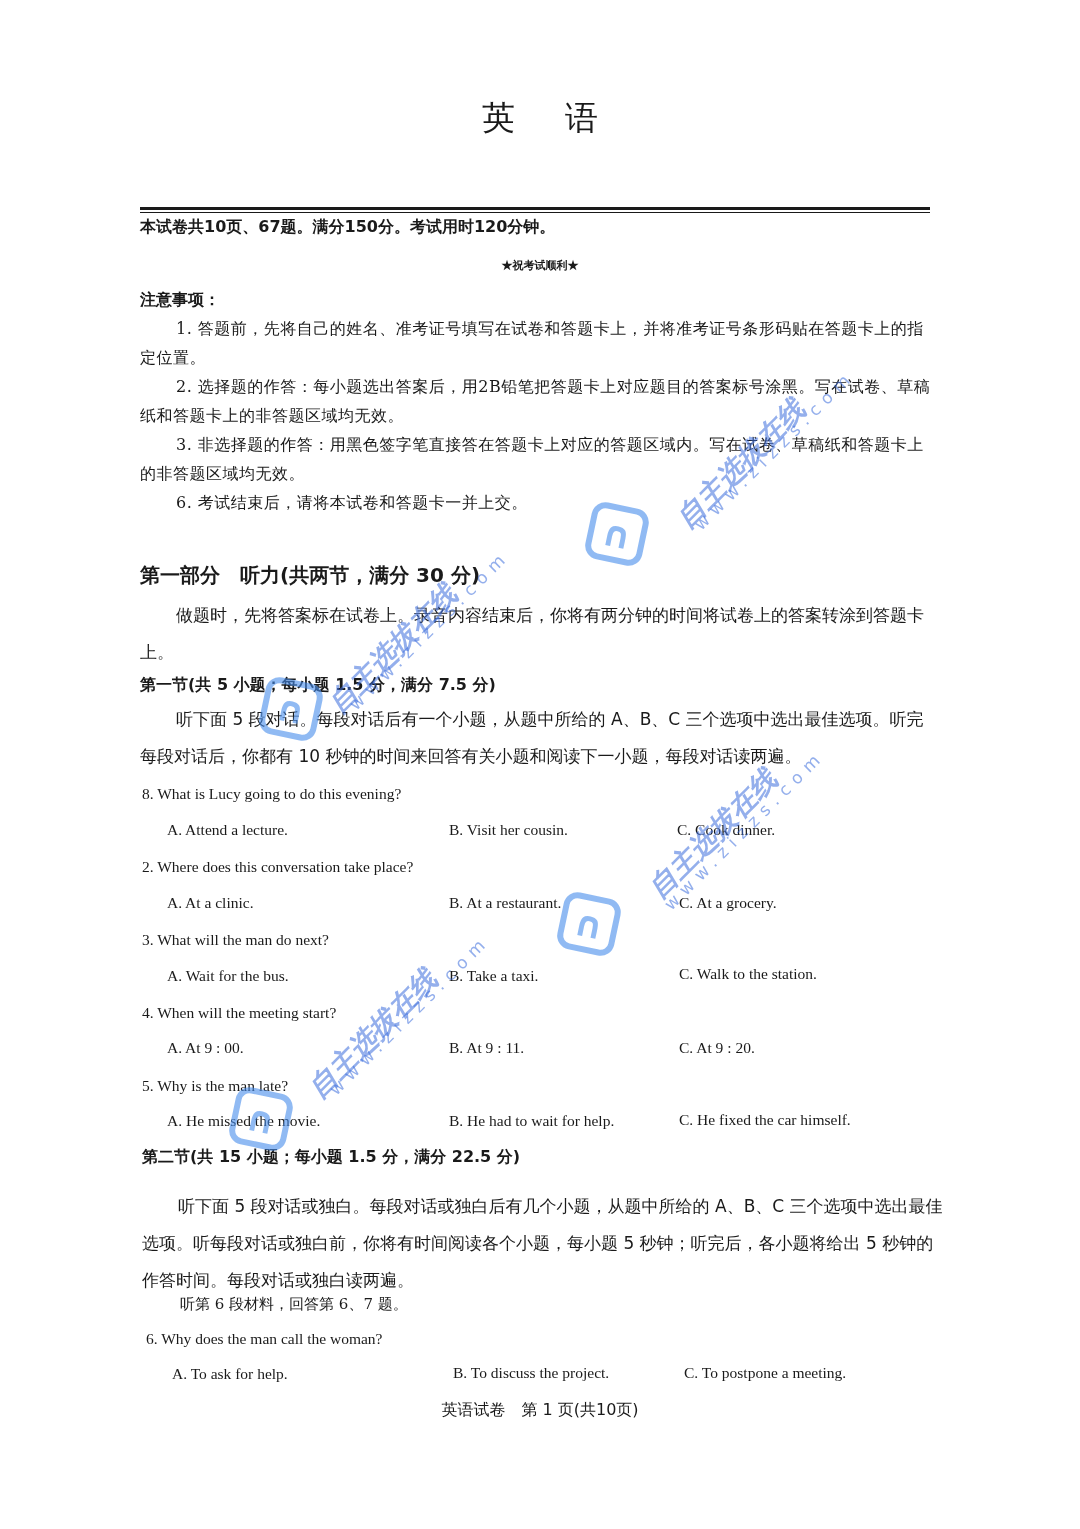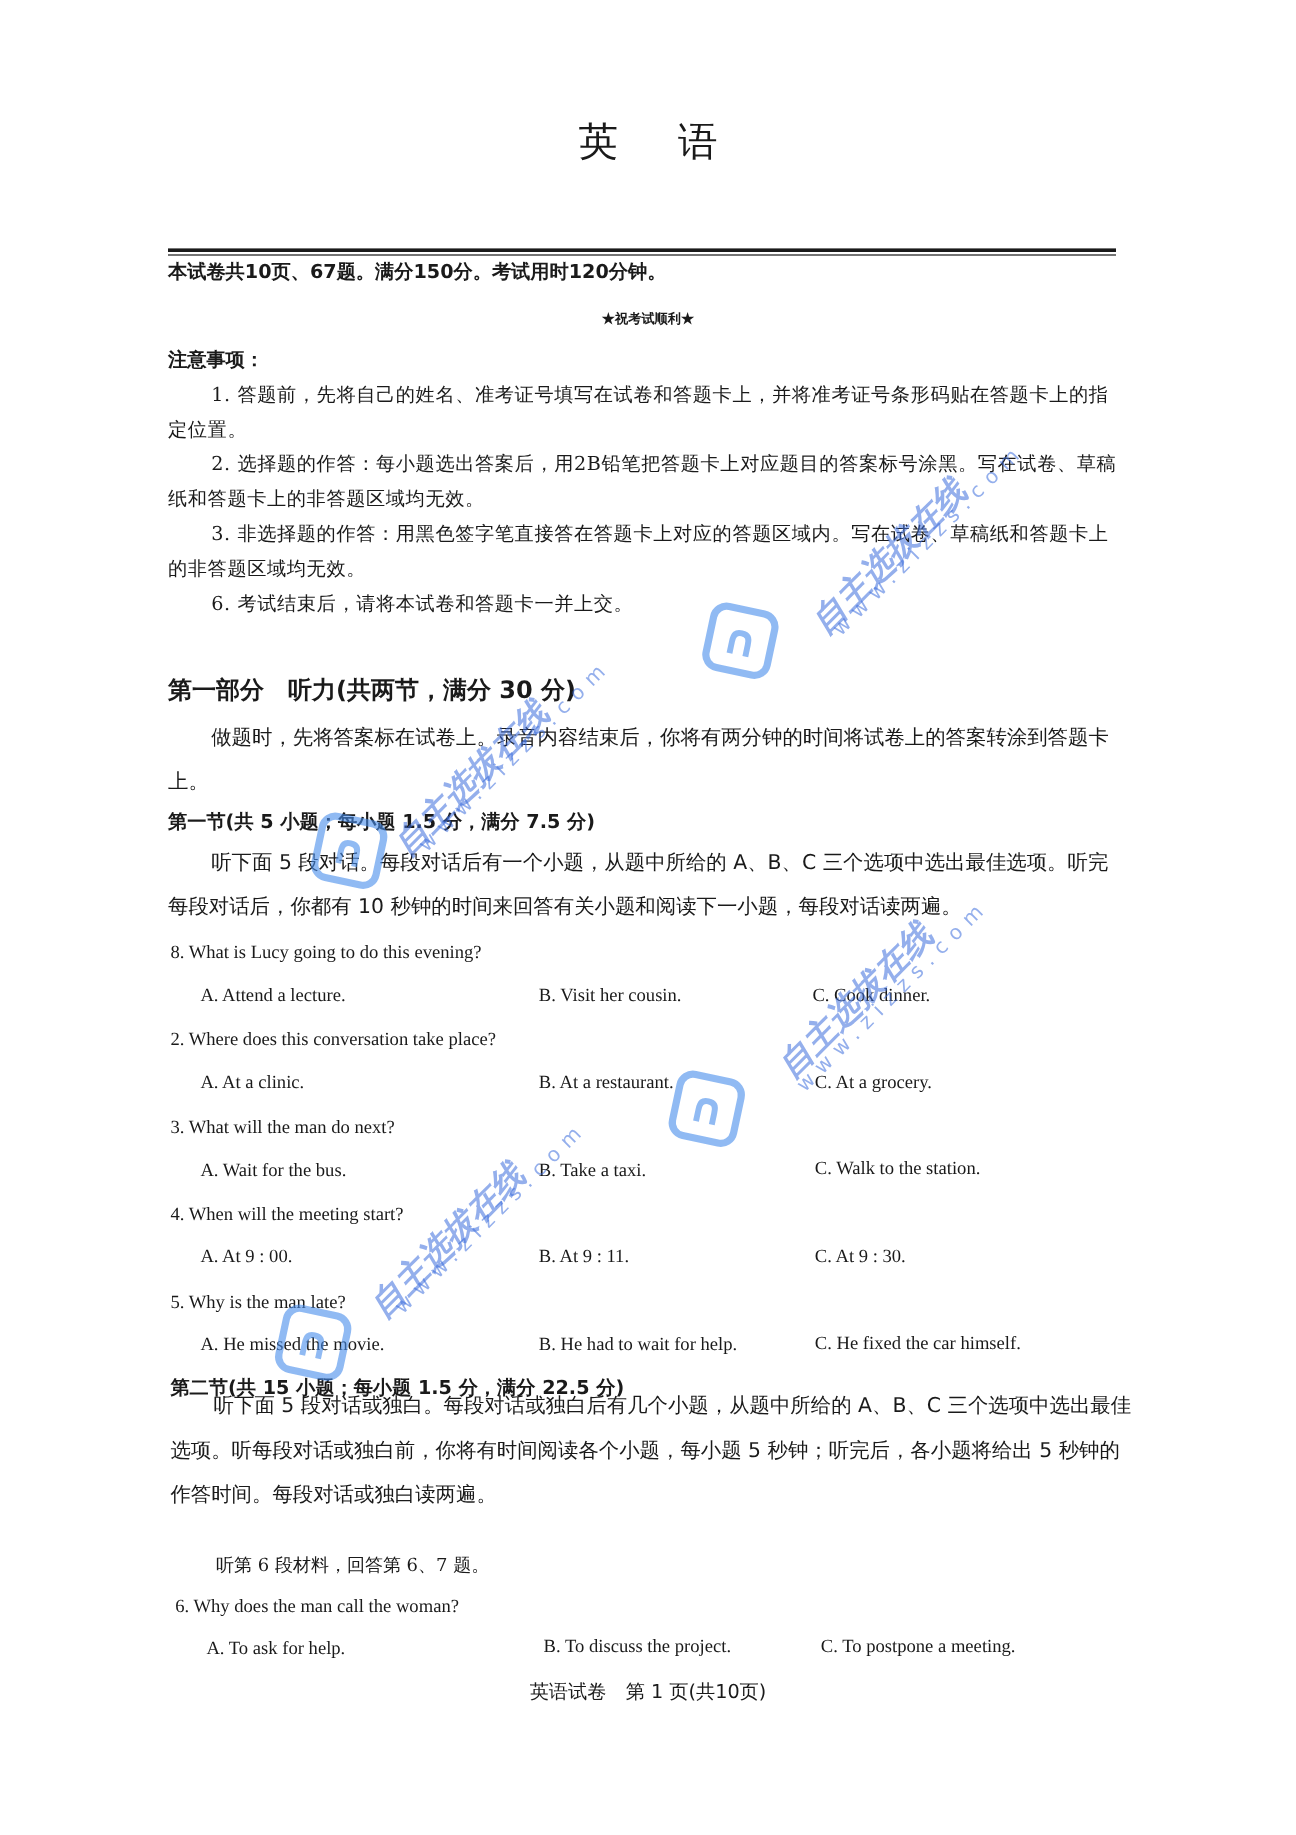--- a/index.html
+++ b/index.html
@@ -78,29 +78,29 @@
 <div class="abs opt" style="left:679px; top:894px;">C. At a grocery.</div>
 
 <div class="abs q" style="left:142px; top:931px;">3. What will the man do next?</div>
 <div class="abs opt" style="left:167px; top:967px;">A. Wait for the bus.</div>
 <div class="abs opt" style="left:449px; top:967px;">B. Take a taxi.</div>
 <div class="abs opt" style="left:679px; top:965px;">C. Walk to the station.</div>
 
 <div class="abs q" style="left:142px; top:1004px;">4. When will the meeting start?</div>
 <div class="abs opt" style="left:167px; top:1039px;">A. At 9 : 00.</div>
 <div class="abs opt" style="left:449px; top:1039px;">B. At 9 : 11.</div>
-<div class="abs opt" style="left:679px; top:1039px;">C. At 9 : 30.</div>
+<div class="abs opt" style="left:679px; top:1039px;">C. At 9 : 20.</div>
 
 <div class="abs q" style="left:142px; top:1077px;">5. Why is the man late?</div>
 <div class="abs opt" style="left:167px; top:1112px;">A. He missed the movie.</div>
 <div class="abs opt" style="left:449px; top:1112px;">B. He had to wait for help.</div>
 <div class="abs opt" style="left:679px; top:1111px;">C. He fixed the car himself.</div>
 
 <div class="abs sec-title" style="left:142px; top:1147px;">第二节(共 15 小题；每小题 1.5 分，满分 22.5 分)</div>
-<div class="abs sec-intro indent" style="left:142px; width:805px; top:1154px;">听下面 5 段对话或独白。每段对话或独白后有几个小题，从题中所给的 A、B、C 三个选项中选出最佳选项。听每段对话或独白前，你将有时间阅读各个小题，每小题 5 秒钟；听完后，各小题将给出 5 秒钟的作答时间。每段对话或独白读两遍。</div>
+<div class="abs sec-intro indent" style="left:142px; width:805px; top:1188px;">听下面 5 段对话或独白。每段对话或独白后有几个小题，从题中所给的 A、B、C 三个选项中选出最佳选项。听每段对话或独白前，你将有时间阅读各个小题，每小题 5 秒钟；听完后，各小题将给出 5 秒钟的作答时间。每段对话或独白读两遍。</div>
 <div class="abs sec-title" style="left:180px; top:1295px; font-weight:normal; font-family:'DejaVu Serif', serif; font-size:15px;">听第 6 段材料，回答第 6、7 题。</div>
 
 <div class="abs q" style="left:146px; top:1330px;">6. Why does the man call the woman?</div>
 <div class="abs opt" style="left:172px; top:1365px;">A. To ask for help.</div>
 <div class="abs opt" style="left:453px; top:1364px;">B. To discuss the project.</div>
 <div class="abs opt" style="left:684px; top:1364px;">C. To postpone a meeting.</div>
 
 <div class="abs footer">英语试卷　第 1 页(共10页)</div>
 
 <div class="abs wm-logo" style="left:588px; top:505px;">∩</div>

